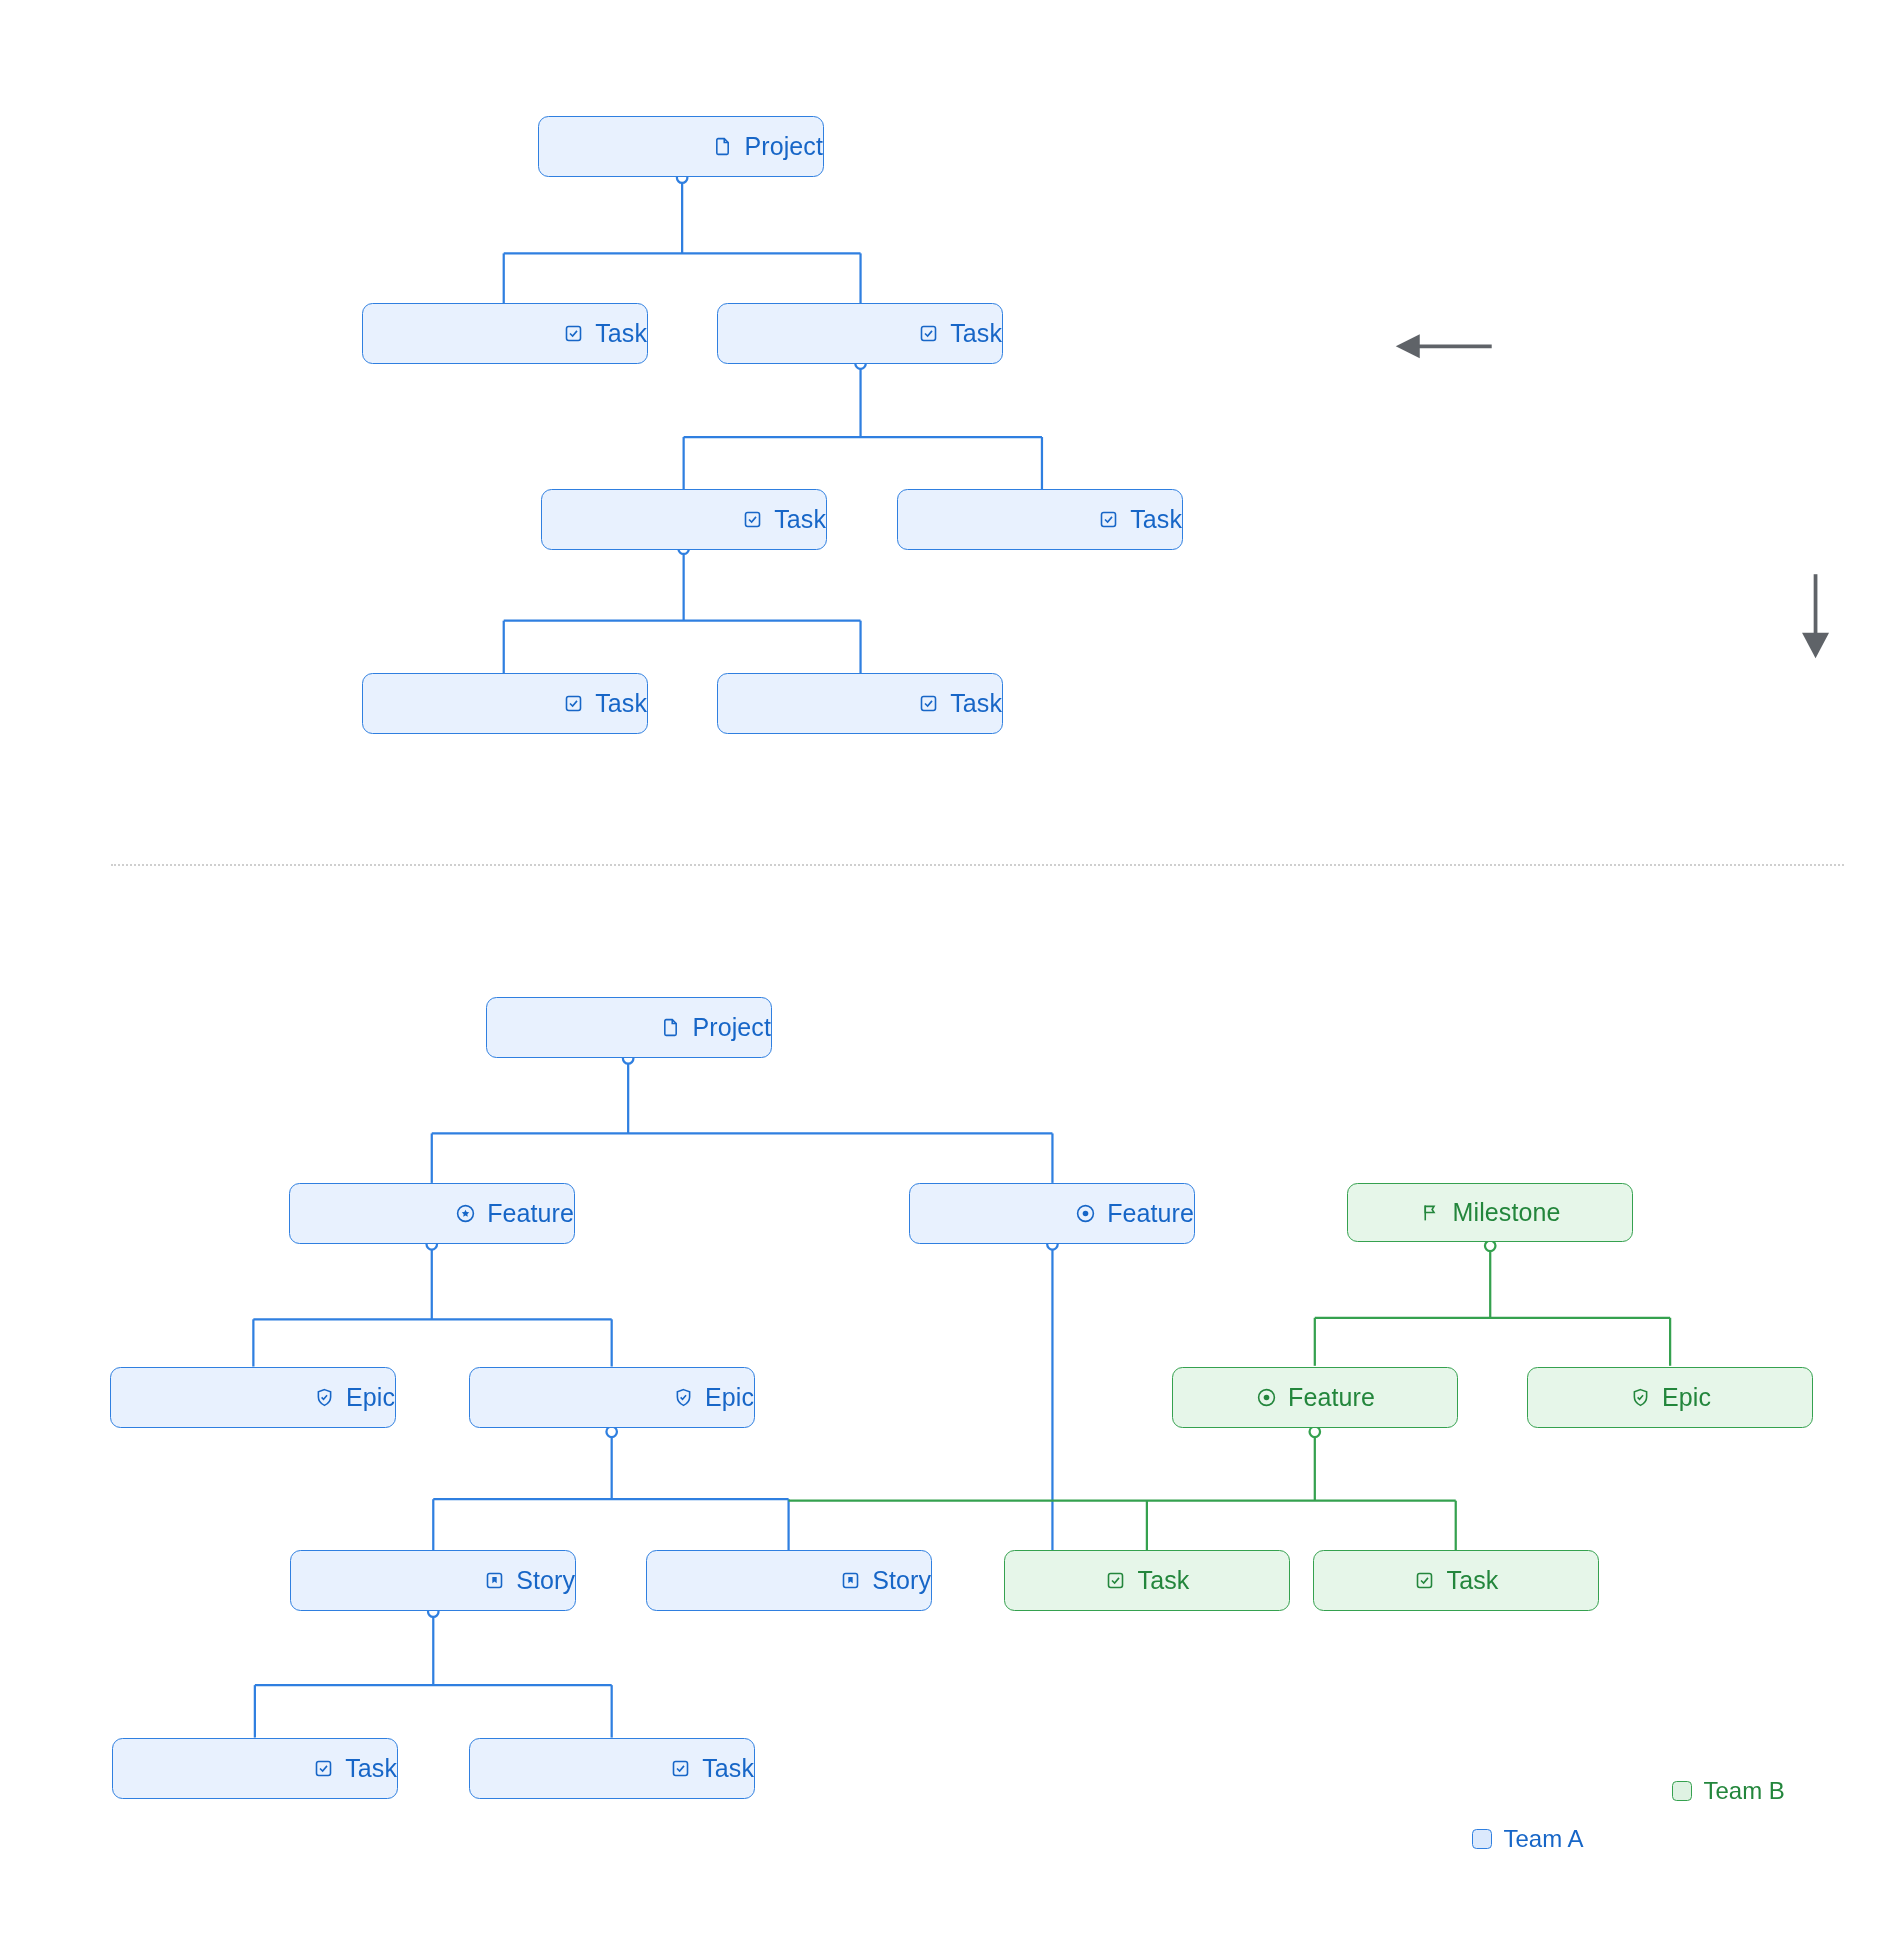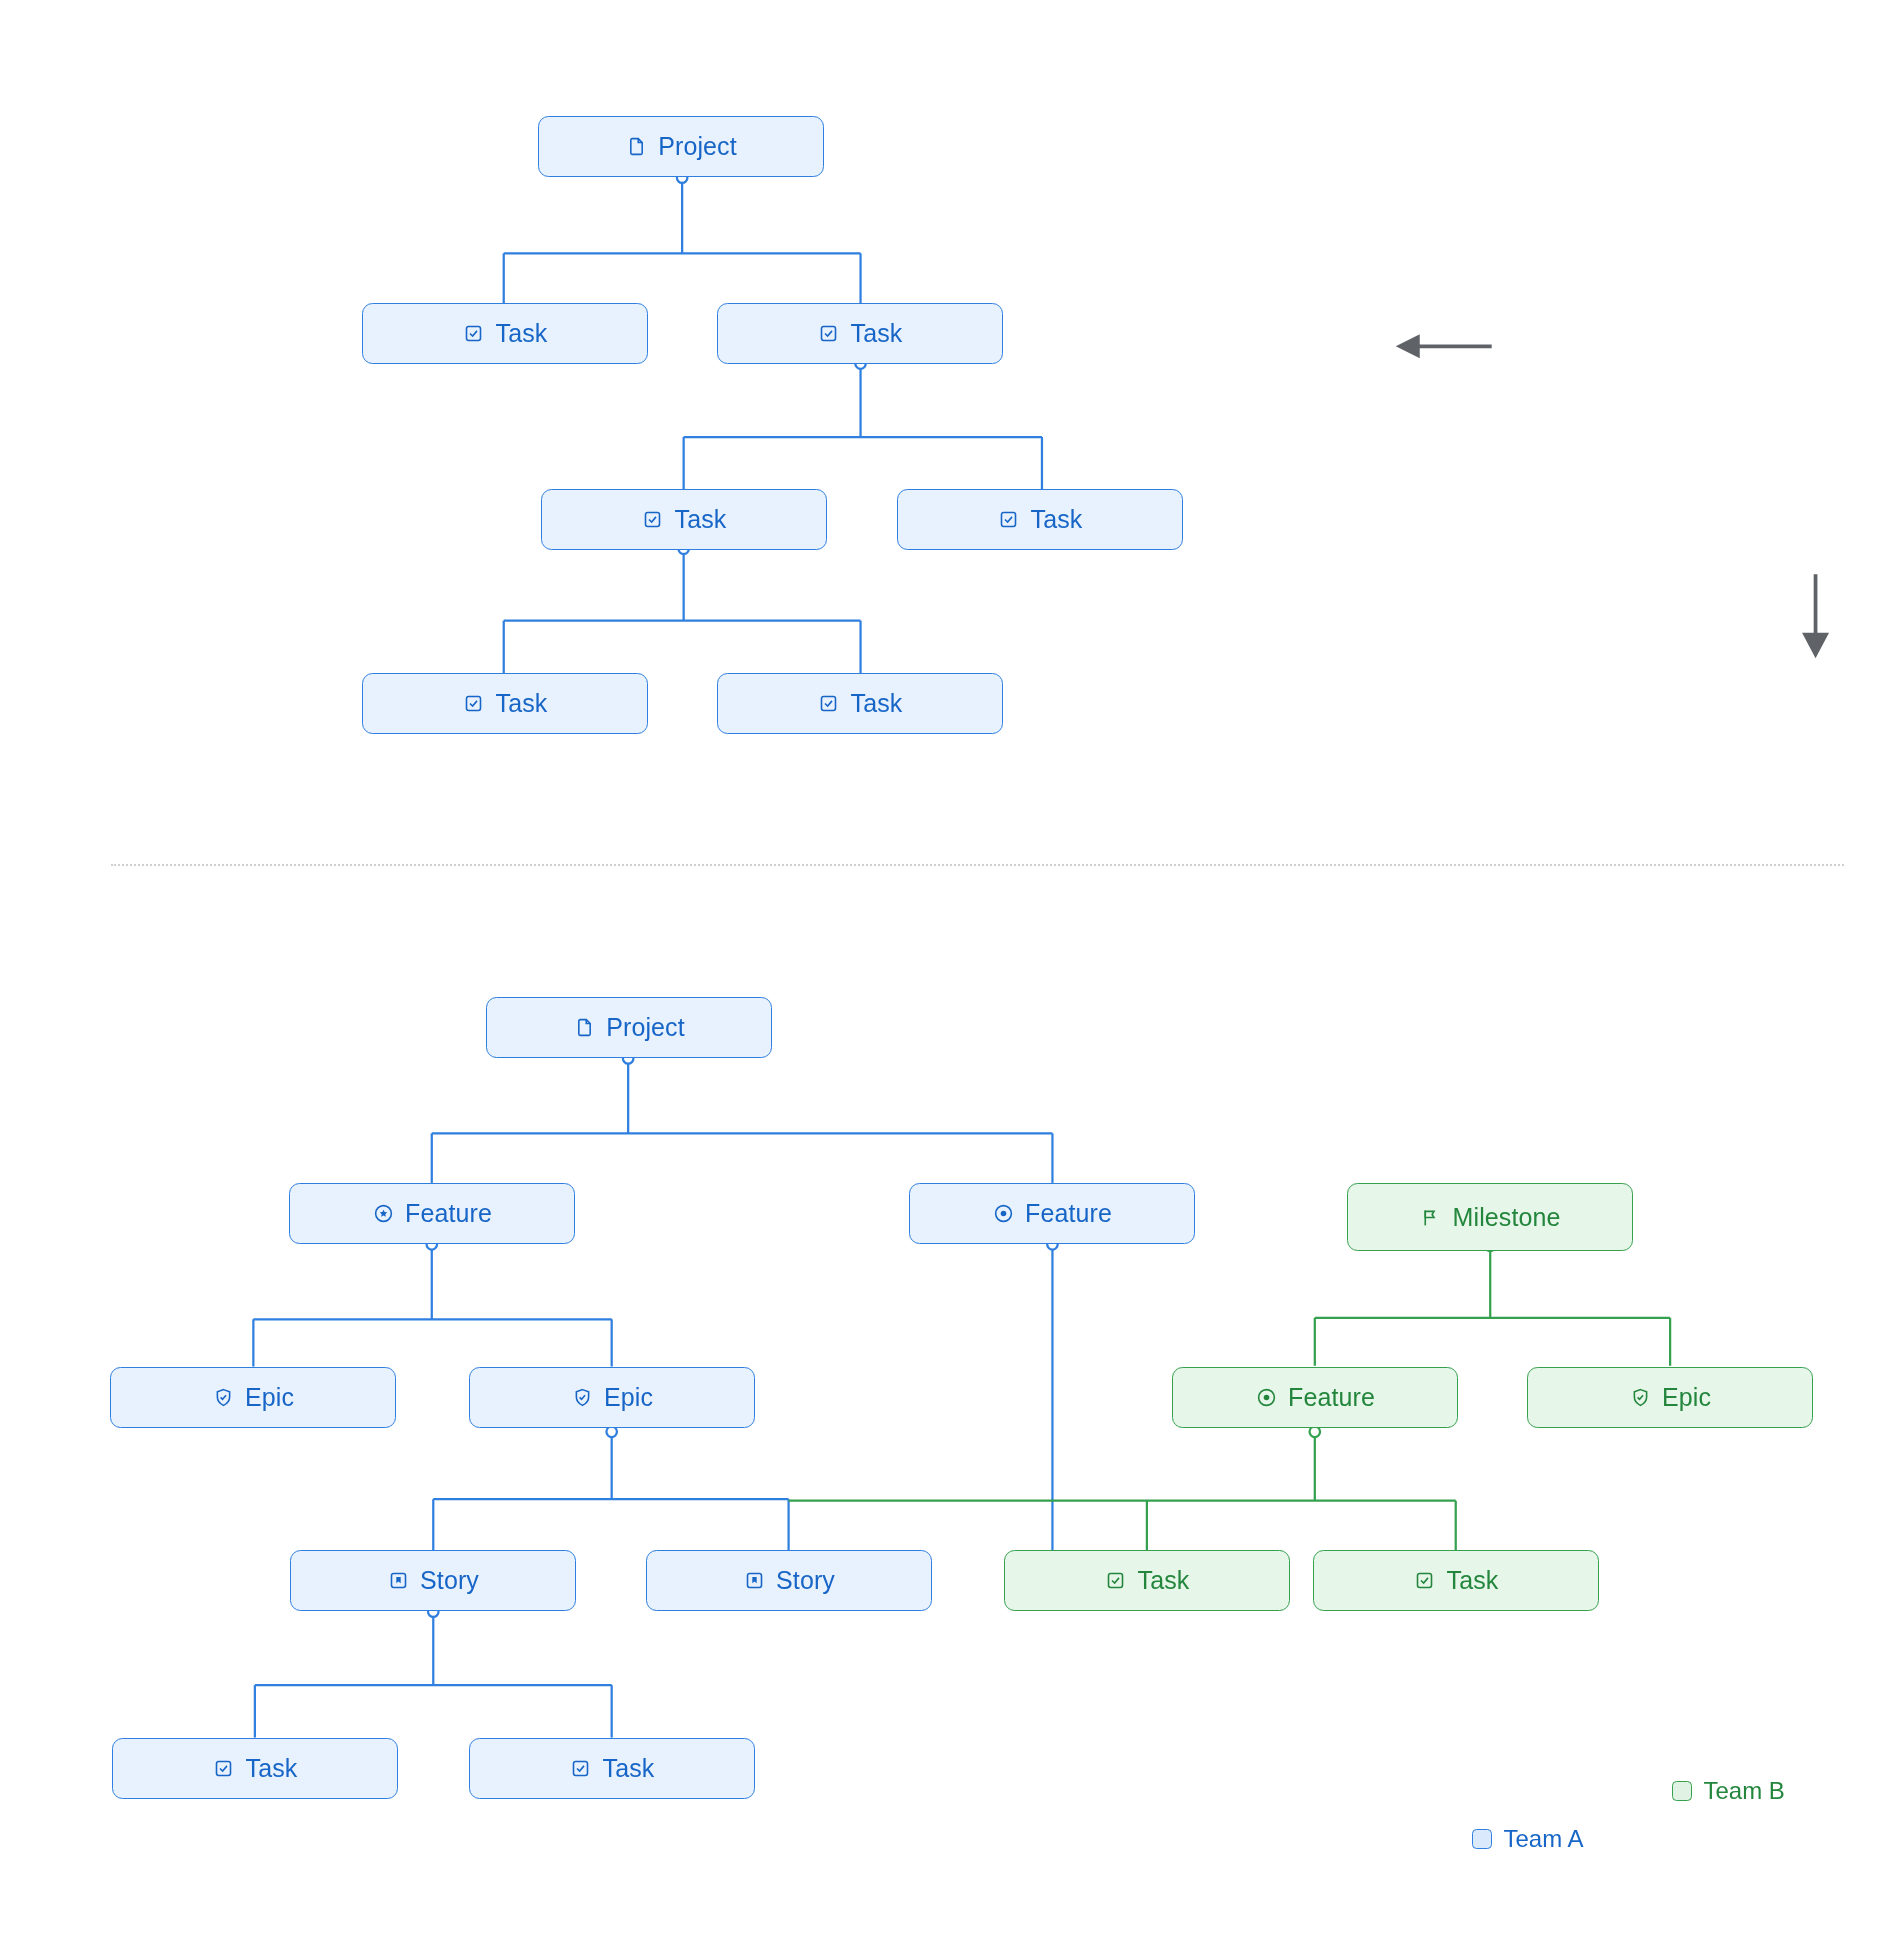--- a/index.html
+++ b/index.html
@@ -39,20 +39,21 @@
     background: #e7f0fd;
     color: #1a6ac4;
     font-size: 25px;
     letter-spacing: 0.1px;
     white-space: nowrap;
   }
   .node.blue {
     border-color: #2f7fe0;
     background: #e8f1fe;
     color: #1766c7;
+    justify-content: flex-end;
   }
   .node.green {
     border-color: #35a14f;
     background: #e6f6e9;
     color: #23863c;
   }
   .node .ico {
     display: inline-flex;
     align-items: center;
     justify-content: center;
@@ -275,21 +276,21 @@
   <div class="node blue" style="left:909px; top:1183px; width:286px; height:61px;">
     <span class="ico">
       <svg width="21" height="21" viewBox="0 0 24 24" fill="none" stroke="#1766c7" stroke-width="1.8">
         <circle cx="12" cy="12" r="9"></circle>
         <circle cx="12" cy="12" r="3.2" fill="#1766c7" stroke="none"></circle>
       </svg>
     </span>
     <span class="label">Feature</span>
   </div>
 
-  <div class="node green" style="left:1347px; top:1183px; width:286px; height:68px;">
+  <div class="node green" style="left:1347px; top:1183px; width:286px; height:59px;">
     <span class="ico">
       <svg width="21" height="21" viewBox="0 0 24 24" fill="none" stroke="#23863c" stroke-width="1.8">
         <path d="M6 21V4"></path>
         <path d="M6 5h10l-2.2 3.6L16 12H6z"></path>
       </svg>
     </span>
     <span class="label">Milestone</span>
   </div>
 
   <div class="node blue" style="left:110px; top:1367px; width:286px; height:61px;">

